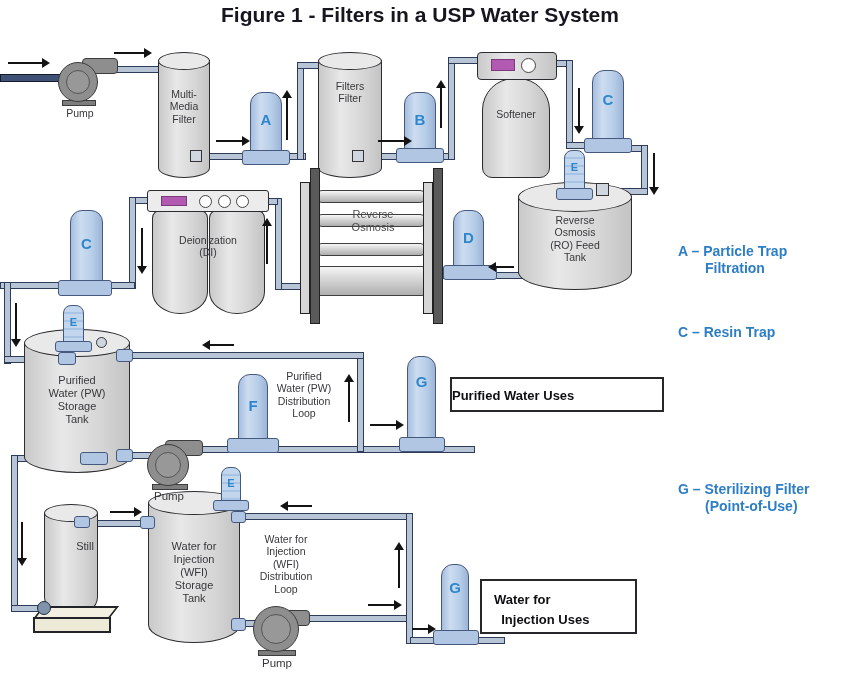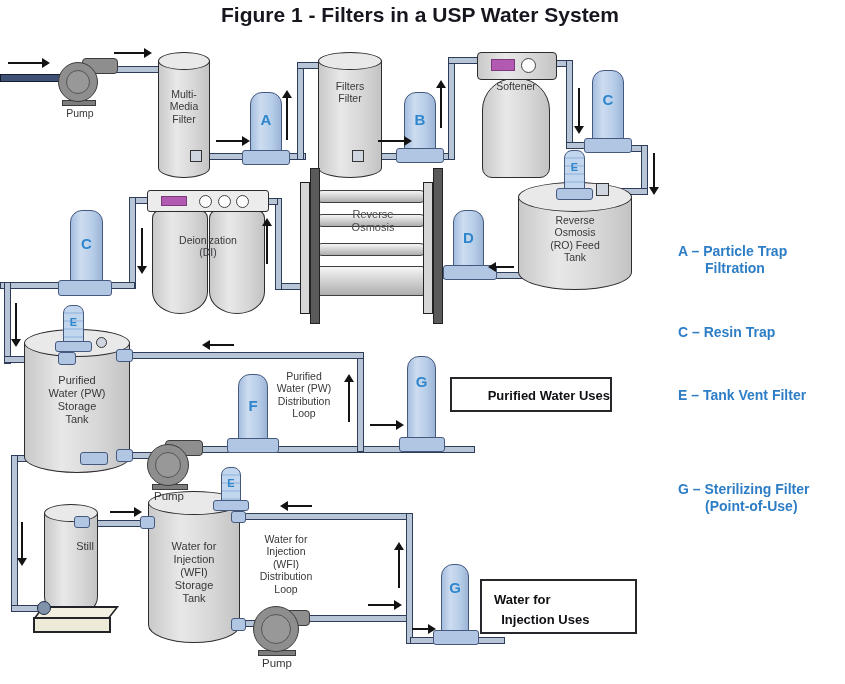--- a/index.html
+++ b/index.html
@@ -133,21 +133,21 @@
 Filter</div>
 
   <div class="abs filt" style="left:404px;top:92px;width:32px;height:64px;"></div>
   <div class="abs collar" style="left:396px;top:148px;width:48px;height:15px;"></div>
   <div class="abs letter" style="left:404px;top:112px;width:32px;">B</div>
 
   <div class="abs tank" style="left:482px;top:78px;width:68px;height:100px;border-radius:32px 32px 10px 10px;"></div>
   <div class="abs tank" style="left:477px;top:52px;width:80px;height:28px;border-radius:4px;z-index:3;"></div>
   <div class="abs" style="left:491px;top:59px;width:24px;height:12px;background:#b259b2;border:1.5px solid #7c3a7c;z-index:4;"></div>
   <div class="abs" style="left:521px;top:58px;width:15px;height:15px;background:#fff;border:1.7px solid #444;border-radius:50%;z-index:4;"></div>
-  <div class="abs lbl" style="left:482px;top:80px;width:68px;text-align:center;z-index:6;">Softener</div>
+  <div class="abs lbl" style="left:482px;top:108px;width:68px;text-align:center;z-index:6;">Softener</div>
 
   <div class="abs filt" style="left:592px;top:70px;width:32px;height:75px;"></div>
   <div class="abs collar" style="left:584px;top:138px;width:48px;height:15px;"></div>
   <div class="abs letter" style="left:592px;top:92px;width:32px;">C</div>
 
   <div class="abs tank" style="left:518px;top:196px;width:114px;height:94px;border-radius:0 0 50% 50%/0 0 18px 18px;"></div>
   <div class="abs etop" style="left:518px;top:182px;width:114px;height:30px;"></div>
   <div class="abs fit" style="left:596px;top:183px;width:13px;height:13px;"></div>
   <div class="abs vent" style="left:564px;top:150px;width:21px;height:42px;"></div>
   <div class="abs collar" style="left:556px;top:188px;width:37px;height:12px;"></div>
@@ -211,21 +211,21 @@
   <div class="abs letter" style="left:238px;top:398px;width:30px;">F</div>
   <div class="abs lbl ml" style="left:265px;top:370px;width:78px;">Purified
 Water (PW)
 Distribution
 Loop</div>
 
   <div class="abs filt" style="left:407px;top:356px;width:29px;height:86px;"></div>
   <div class="abs collar" style="left:399px;top:437px;width:46px;height:15px;"></div>
   <div class="abs letter" style="left:407px;top:374px;width:29px;">G</div>
 
-  <div class="abs usesbox" style="left:450px;top:377px;width:162px;height:35px;line-height:33px;text-align:right;">Purified Water Uses</div>
+  <div class="abs usesbox" style="left:450px;top:377px;width:214px;height:35px;line-height:33px;text-align:left;">Purified Water Uses</div>
 
   <div class="abs tank" style="left:44px;top:513px;width:54px;height:104px;border-radius:0 0 50% 50%/0 0 20px 20px;"></div>
   <div class="abs etop" style="left:44px;top:504px;width:54px;height:18px;"></div>
   <div class="abs collar" style="left:74px;top:516px;width:16px;height:12px;"></div>
   <div class="abs" style="left:37px;top:601px;width:14px;height:14px;background:#8193ab;border:1.7px solid #1e2c44;border-radius:50%;z-index:4;"></div>
   <div class="abs" style="left:38px;top:606px;width:76px;height:13px;background:#f3f0e1;border:2px solid #23232a;transform:skewX(-38deg);z-index:2;"></div>
   <div class="abs" style="left:33px;top:617px;width:78px;height:16px;background:#edead8;border:2px solid #23232a;z-index:3;"></div>
   <div class="abs lbl" style="left:44px;top:540px;width:54px;text-align:center;font-size:11px;z-index:6;padding-left:28px;">Still</div>
 
   <div class="abs tank" style="left:148px;top:503px;width:92px;height:140px;border-radius:0 0 50% 50%/0 0 18px 18px;"></div>
@@ -256,17 +256,16 @@
   <div class="abs filt" style="left:441px;top:564px;width:28px;height:70px;"></div>
   <div class="abs collar" style="left:433px;top:630px;width:46px;height:15px;"></div>
   <div class="abs letter" style="left:441px;top:580px;width:28px;">G</div>
 
   <div class="abs usesbox" style="left:480px;top:579px;width:157px;height:55px;padding:9px 0 0 12px;white-space:pre;line-height:1.5;">Water for
   Injection Uses</div>
 
   <div class="abs lgd" style="top:243px;">A – Particle Trap
 Filtration</div>
   <div class="abs lgd" style="top:324px;">C – Resin Trap</div>
-  <div class="abs lgd" style="top:387px;">E – Tank Vent Filter</div>
   <div class="abs lgd" style="top:481px;">G – Sterilizing Filter
 (Point-of-Use)</div>
 
 </div>
 
 </body></html>

